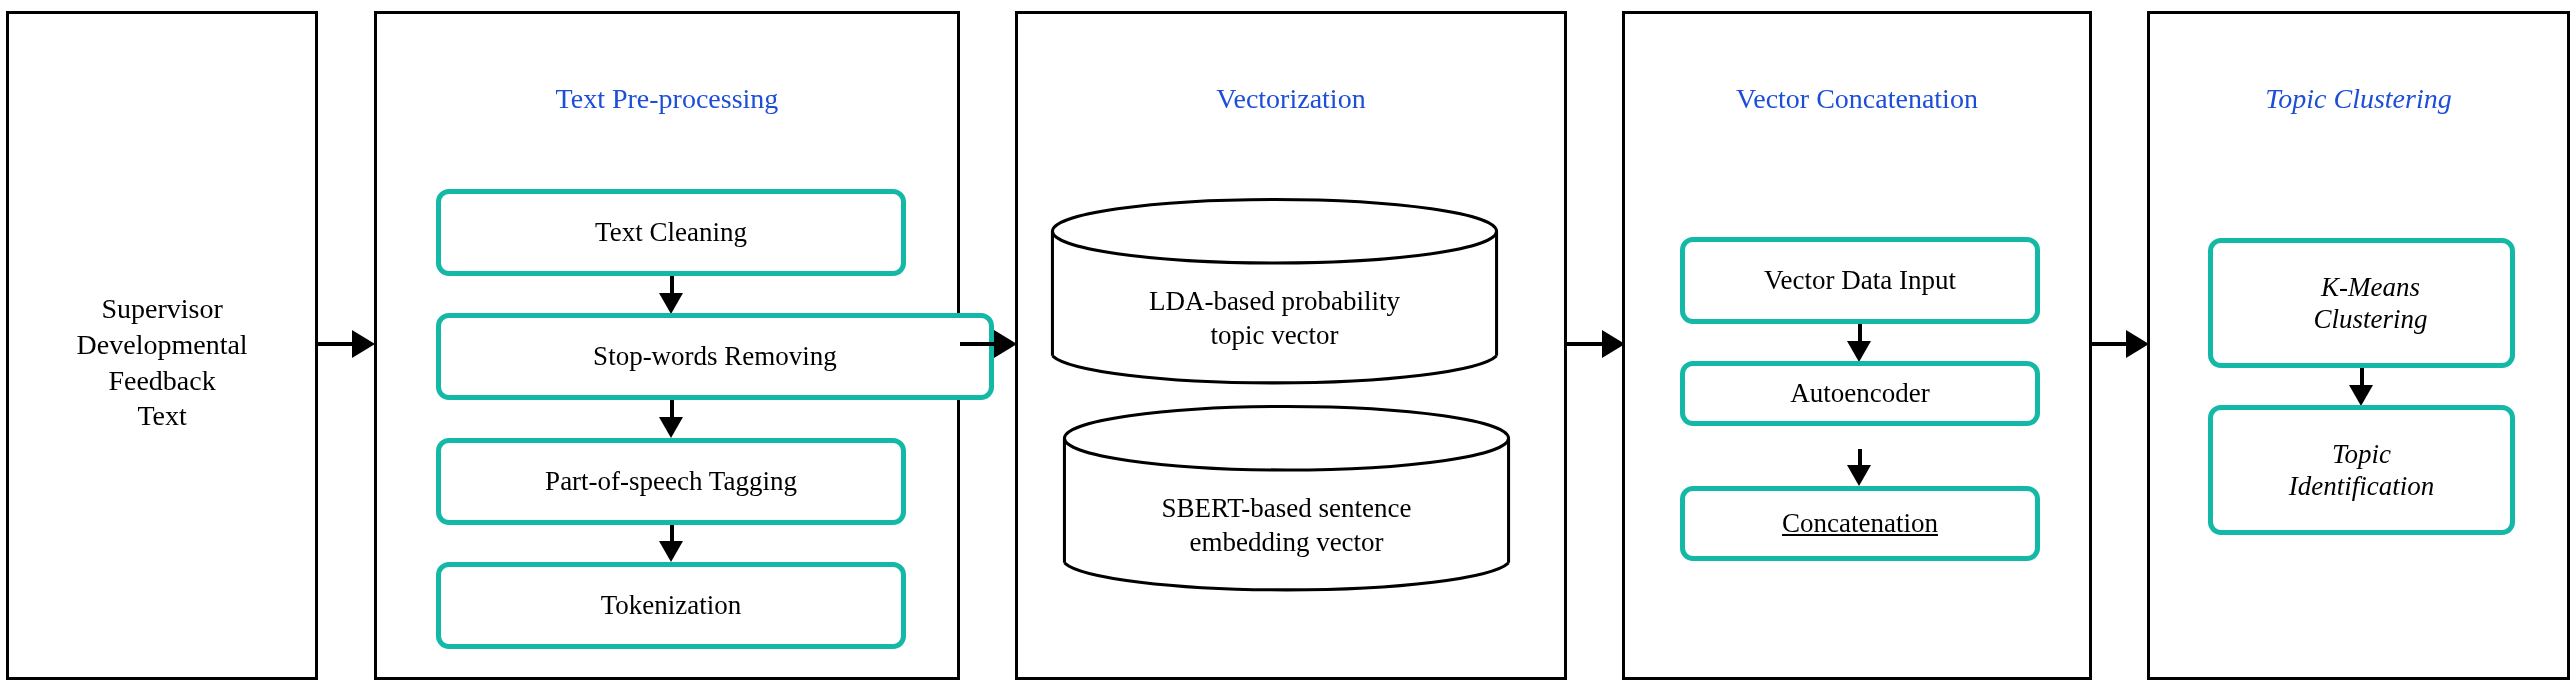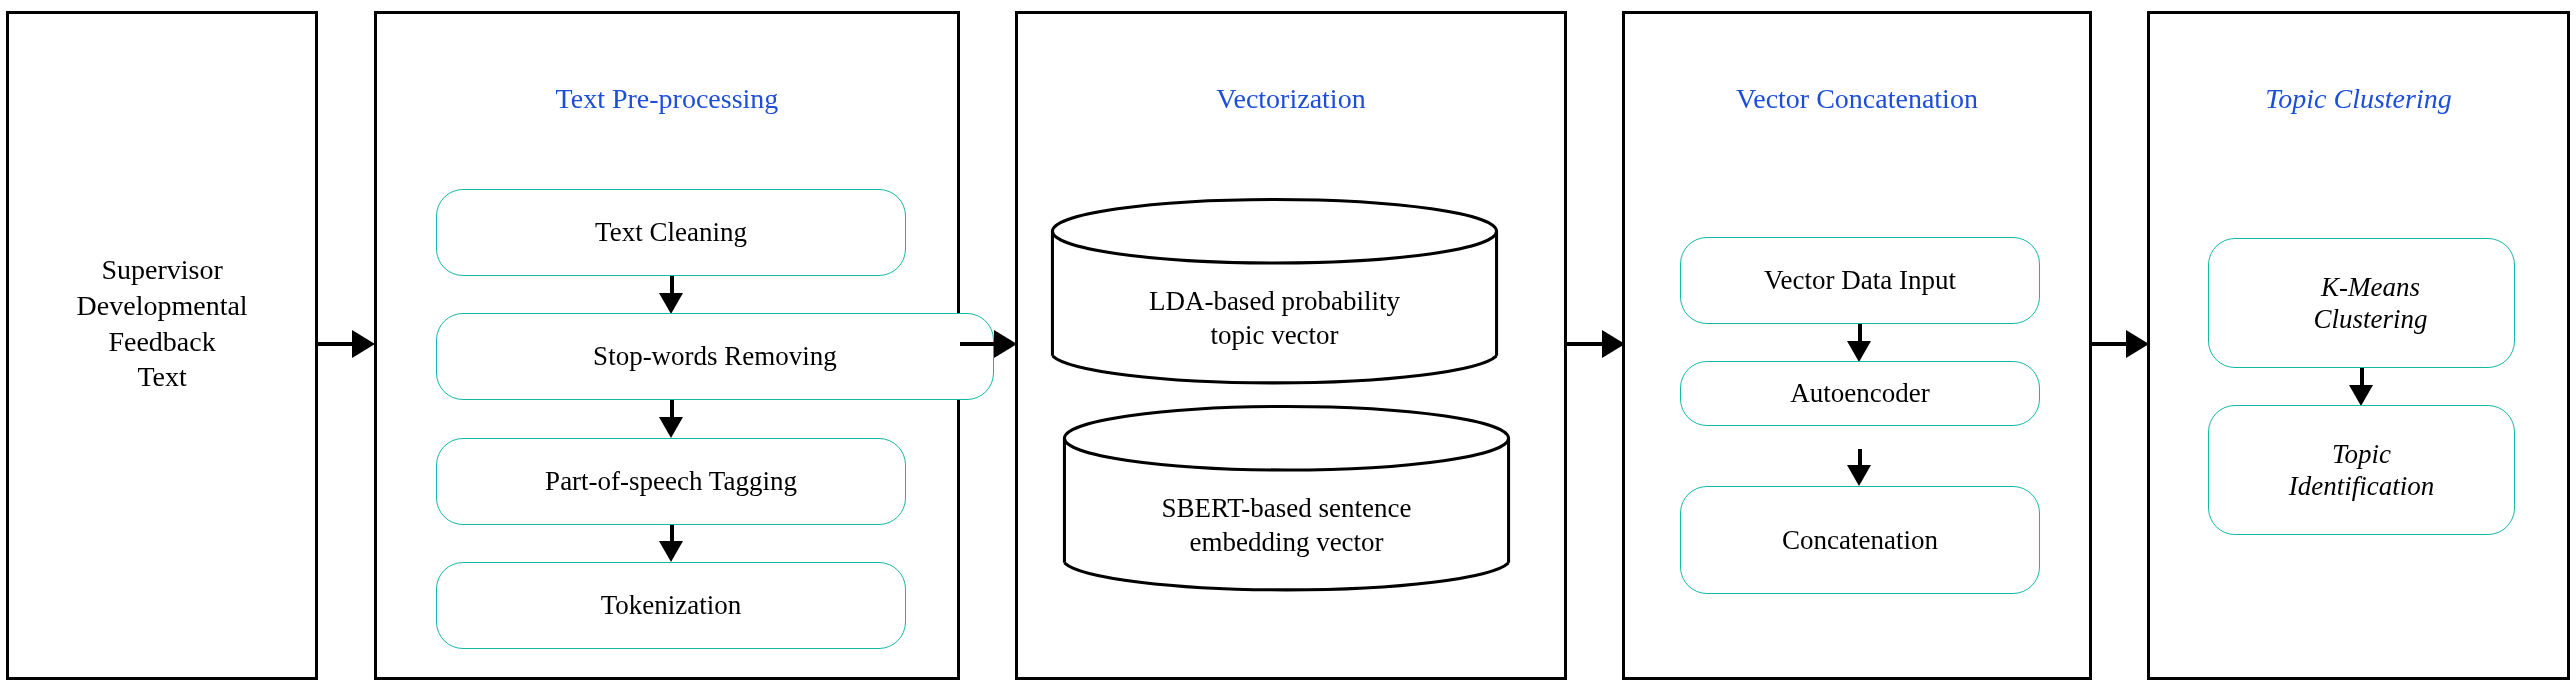--- a/index.html
+++ b/index.html
@@ -44,27 +44,28 @@
   }
 
   
   .source-text {
     position: absolute;
     left: 0;
     right: 0;
     text-align: center;
     font-size: 28px;
     line-height: 1.28;
+    margin-top: 39px;
   }
 
   
   .procbox {
     position: absolute;
-    border: 1px solid #14b8a6;
-    border-radius: 27px;
+    border: 5px solid #14b8a6;
+    border-radius: 13px;
     box-sizing: border-box;
     background: #ffffff;
     display: flex;
     align-items: center;
     justify-content: center;
     text-align: center;
     font-size: 27px;
     line-height: 1.2;
     padding: 0 6.1px;
   }
@@ -205,21 +206,21 @@
     <div class="procbox" style="left:55px; top:223px; width:360px; height:87px;text-align:right;">Vector Data Input</div>
 
     <div class="vconn" style="left:233px; top:310px; height:21.3px;"></div>
     <div class="vhead" style="left:222px; top:327px;"></div>
 
     <div class="procbox" style="left:55px; top:347px; width:360px; height:65px;">Autoencoder</div>
 
     <div class="vconn" style="left:233px; top:435px; height:21.3px;"></div>
     <div class="vhead" style="left:222px; top:451px;"></div>
 
-    <div class="procbox" style="left:55px; top:472px; width:360px; height:108px;">Concatenation</div>
+    <div class="procbox" style="left:55px; top:472px; width:360px; height:75px;text-decoration:underline;">Concatenation</div>
   </div>
 
   <div>
     <div class="hconn" style="left:2092px; top:342px; width:37px;"></div>
     <div class="hhead" style="left:2126px; top:330px;"></div>
   </div>
 
   <div class="panel" style="left:2147px; width:423px;font-style:italic;">
     <div class="panel-title" style="top:69px;">Topic Clustering</div>
 

